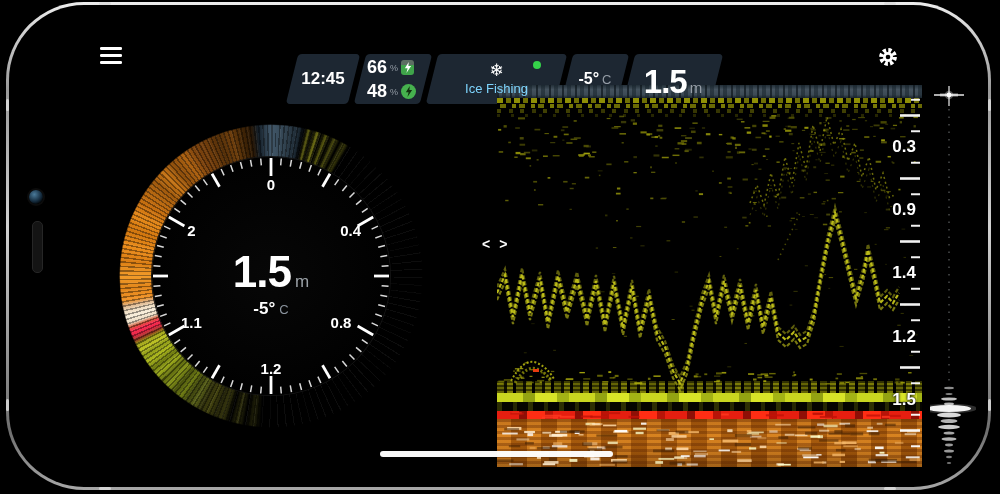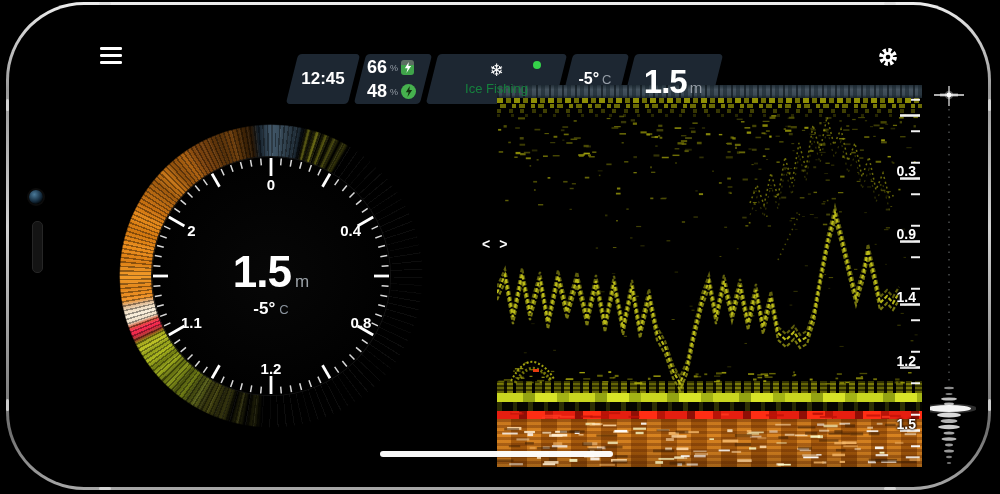--- a/index.html
+++ b/index.html
@@ -34,21 +34,21 @@
   .seg-batt .cnt{display:flex;flex-direction:column;justify-content:center;gap:2px;padding-left:7px;}
   .batt-row{display:flex;align-items:center;gap:3px;line-height:20px;}
   .batt-row .num{font-size:18px;font-weight:bold;}
   .batt-row .pct{font-size:9px;color:#959da6;margin-top:2px;}
   .batt-rect{width:13px;height:15px;border-radius:3px;background:linear-gradient(180deg,#5c6e62 0 34%,#3fa44a 34%);
     display:flex;align-items:center;justify-content:center;}
   .batt-circ{width:15px;height:15px;border-radius:50%;background:#46b14e;display:flex;align-items:center;justify-content:center;}
   .seg-mode{width:129px;cursor:pointer;}
   .seg-mode .cnt{display:flex;flex-direction:column;align-items:center;justify-content:center;gap:1px;}
   .flake{font-size:17px;line-height:18px;color:#fff;}
-  .mode-label{font-size:13px;color:#15803d;}
+  .mode-label{font-size:13px;color:#7dd3fc;}
   .mode-dot{position:absolute;right:20px;top:7px;width:8px;height:8px;border-radius:50%;z-index:2;}
   .seg-temp{width:56px;}
   .seg-temp .cnt{display:flex;align-items:center;justify-content:center;gap:3px;}
   .seg-temp .val{font-size:16px;font-weight:bold;}
   .seg-temp .unit{font-size:13px;color:#959da6;}
   .seg-depth{width:88px;}
   .seg-depth .cnt{display:flex;align-items:baseline;justify-content:center;padding-top:9px;gap:3px;}
   .seg-depth .val{font-size:33px;font-weight:bold;letter-spacing:-1px;}
   .seg-depth .unit{font-size:15px;color:#959da6;}
 
@@ -121,21 +121,21 @@
   .band-red{position:absolute;left:0;top:326px;width:425px;height:9px;
     background:repeating-linear-gradient(90deg,#e61e10 0 22px,#8f0f06 22px 30px,#ff2d14 30px 48px,#b81408 48px 56px);}
   .band-orange{position:absolute;left:0;top:334px;width:425px;height:48px;
     background:repeating-linear-gradient(180deg,rgba(90,35,0,.35) 0 3px,rgba(0,0,0,0) 3px 6px),
                repeating-linear-gradient(90deg,rgba(255,190,90,.20) 0 14px,rgba(40,10,0,.22) 14px 30px),
                linear-gradient(180deg,#b35f0c,#cf7512 30%,#c06a0e 62%,#8a4a08 100%);}
 
   #sonar-art{position:absolute;left:0;top:0;}
   #ruler-svg{position:absolute;left:0;top:0;z-index:4;}
   .ruler-label{position:absolute;right:6px;transform:translateY(-50%);z-index:4;color:#fff;
-    font-size:14px;font-weight:bold;text-shadow:0 0 3px #000,0 0 2px #000;margin-top:24px;}
+    font-size:17px;font-weight:bold;text-shadow:0 0 3px #000,0 0 2px #000;}
 
   .ascope{position:absolute;left:930px;top:85px;width:46px;height:385px;}
   .homebar{position:absolute;left:380px;top:451px;width:233px;height:6px;border-radius:3px;background:#fff;opacity:.97;cursor:pointer;}
 </style>
 </head>
 <body>
 
 <div id="app">
 
   <div class="phone-outer">
@@ -286,21 +286,21 @@
         <line x1="100.99999999999994" y1="57.80900235343627" x2="108.49999999999996" y2="70.79938341020285" stroke="#fff" stroke-width="2.8" opacity="1"></line>
         <line x1="110.1310451145974" y1="53.055681129675335" x2="113.0893729467823" y2="59.399835638931876" stroke="#fff" stroke-width="1.5" opacity="0.85"></line>
         <line x1="119.6416230875711" y1="49.1162707472628" x2="122.03576409085079" y2="55.69411909276417" stroke="#fff" stroke-width="1.5" opacity="0.85"></line>
         <line x1="129.45935267790256" y1="46.020752497889944" x2="131.2710859936202" y2="52.78223328191342" stroke="#fff" stroke-width="1.5" opacity="0.85"></line>
         <line x1="139.50951503530212" y1="43.79268514455947" x2="140.72505227897062" y2="50.68633941564492" stroke="#fff" stroke-width="1.5" opacity="0.85"></line>
         <line x1="149.7156223557763" y1="42.44902562517403" x2="150.32571255500991" y2="49.42238851181625" stroke="#fff" stroke-width="1.5" opacity="0.85"></line>
       </svg>
     <div id="dial-labels">
         <div class="dial-label" style="left: 160px; top: 68px;">0</div>
         <div class="dial-label" style="left: 239.674px; top: 114px;">0.4</div>
-        <div class="dial-label" style="left: 250px; top: 206px;">0.8</div>
+        <div class="dial-label" style="left: 230px; top: 206px;">0.8</div>
         <div class="dial-label" style="left: 160px; top: 252px;">1.2</div>
         <div class="dial-label" style="left: 80.3257px; top: 206px;">1.1</div>
         <div class="dial-label" style="left: 80.3257px; top: 114px;">2</div>
       </div>
     <div class="dial-center">
       <div class="dial-depth">
         <span class="val">1.5</span>
         <span class="unit">m</span>
       </div>
       <div class="dial-temp">

